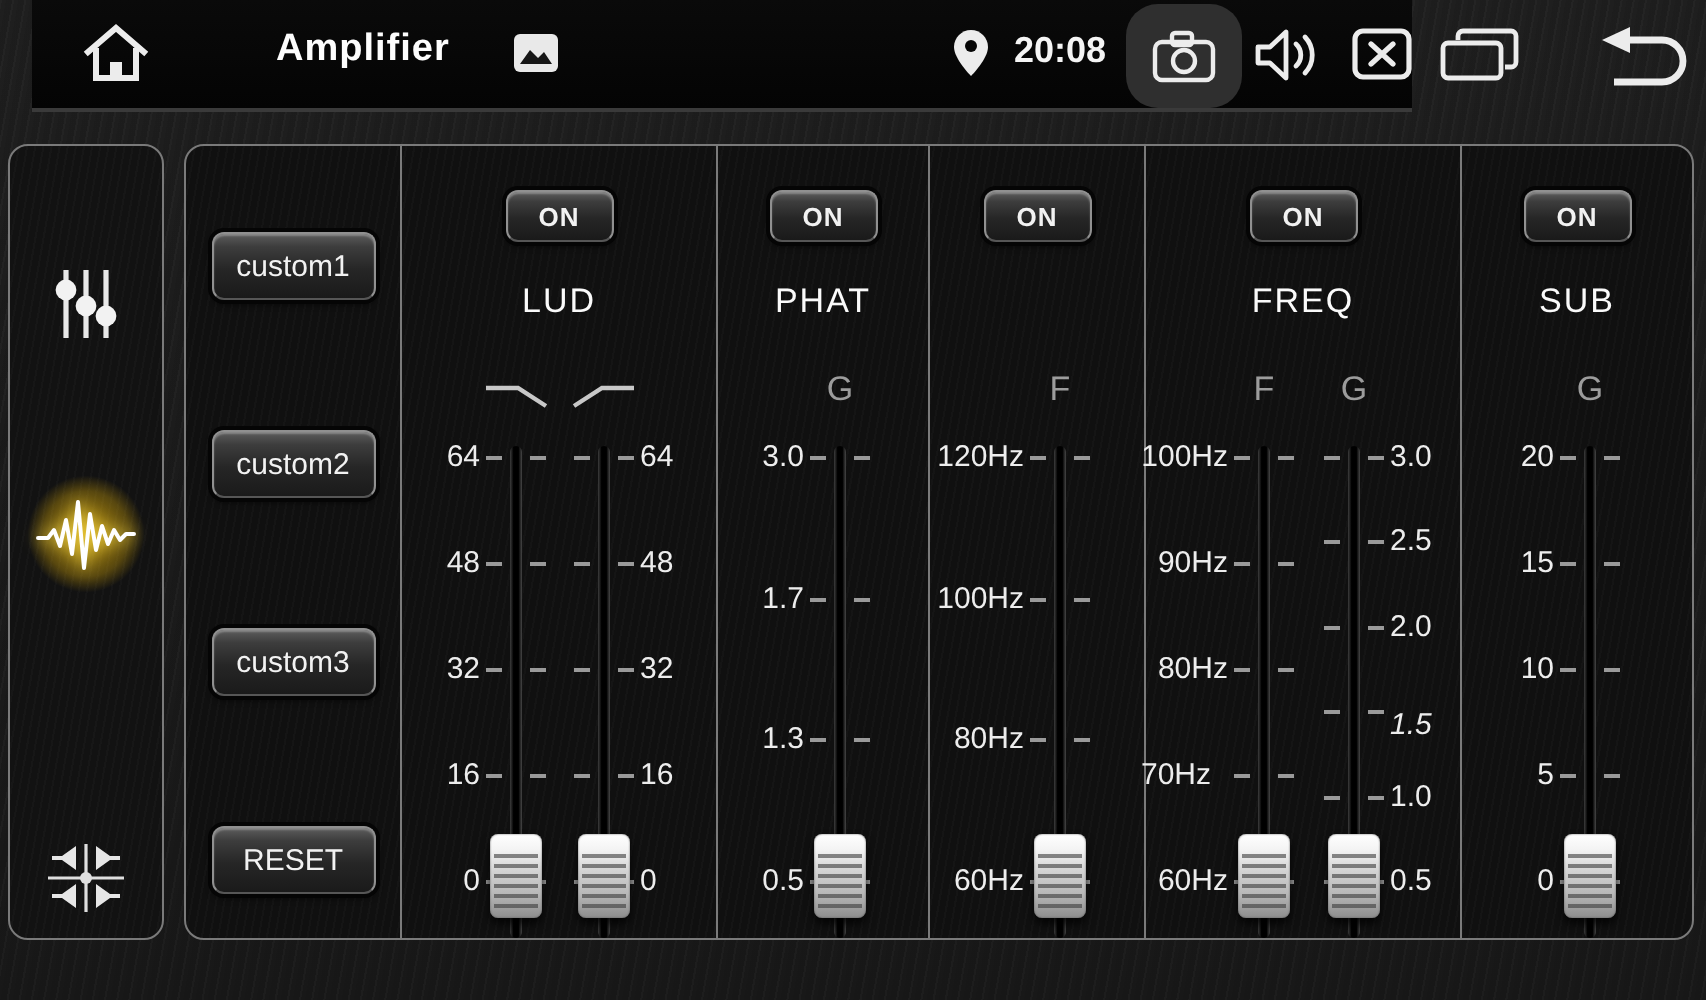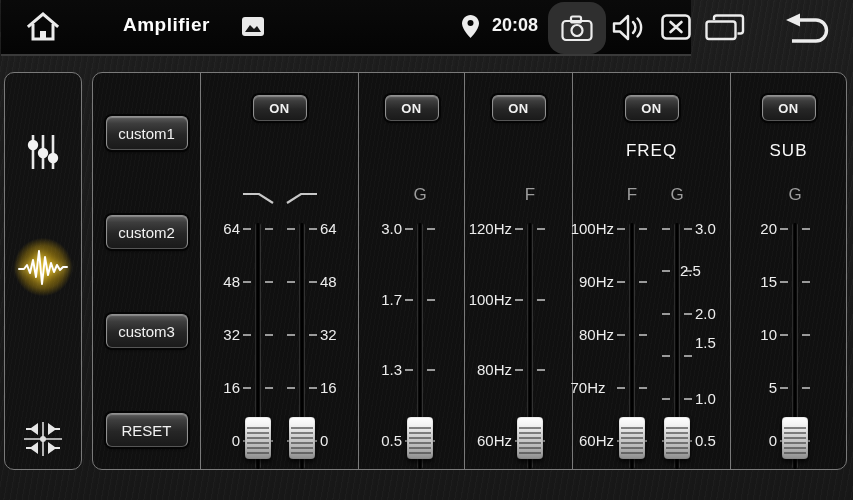--- a/index.html
+++ b/index.html
@@ -10,21 +10,21 @@
       repeating-linear-gradient(100deg, rgba(255,255,255,.022) 0 1px, transparent 1px 3px, rgba(0,0,0,.06) 3px 6px),
       linear-gradient(#1f1f1f,#181818);
     color:#f2f2f2;
     -webkit-font-smoothing:antialiased;
     position:relative;
   }
   .stage{position:absolute;inset:0;}
 
   
   .statusbar{
-    position:absolute;left:1px;top:0;width:690px;height:54px;
+    position:absolute;left:16px;top:0;width:690px;height:54px;
     background:linear-gradient(#0a0a0a,#040404);
     border-bottom:2px solid #3a3a3a;
   }
   .sb-abs{position:absolute;}
   .bar-title{left:122px;top:14px;font-size:19px;font-weight:bold;color:#fdfdfd;letter-spacing:.5px;}
   .time{left:491px;top:15px;font-size:18px;font-weight:bold;color:#f5f5f5;}
   .campill{
     left:547px;top:2px;width:58px;height:52px;border-radius:16px;
     background:#2f2f2f;display:flex;align-items:center;justify-content:center;
   }
@@ -224,20 +224,21 @@
   <div class="main-panel">
     <div class="col-presets">
       <button class="btn3d preset-btn" style="top:43px;">custom1</button>
       <button class="btn3d preset-btn" style="top:142px;">custom2</button>
       <button class="btn3d preset-btn" style="top:241px;">custom3</button>
       <button class="btn3d preset-btn" style="top:340px;">RESET</button>
     </div>
     <div style="display:flex;">
         <div class="channel" style="width: 158px;">
           <button class="btn3d on-btn">ON</button>
+          <div class="ch-title">LUD</div>
           <div class="curveicon" style="left: 40px; top: 117px;">
             <svg width="34" height="16" viewBox="0 0 34 16">
               <polyline points="2,4 18,4 32,13" fill="none" stroke="#c8c8c8" stroke-width="2.2"></polyline>
             </svg>
           </div>
           <div class="track" style="left: 54px; top: 150px; height: 246px;"></div>
           <div class="dash" style="left: 42px; top: 155px;"></div>
           <div class="dash" style="left: 64px; top: 155px;"></div>
           <div class="tlabel l" style="left: -13px; top: 148px;">64</div>
           <div class="dash" style="left: 42px; top: 208px;"></div>
@@ -271,20 +272,21 @@
           <div class="dash" style="left: 86px; top: 314px;"></div>
           <div class="dash" style="left: 108px; top: 314px;"></div>
           <div class="tlabel r" style="left: 119px; top: 307px;">16</div>
           <div class="dash" style="left: 86px; top: 367px;"></div>
           <div class="dash" style="left: 108px; top: 367px;"></div>
           <div class="tlabel r" style="left: 119px; top: 360px;">0</div>
           <div class="knob" style="left: 88px; top: 344px;"></div>
         </div>
         <div class="channel" style="width: 106px;">
           <button class="btn3d on-btn">ON</button>
+          <div class="ch-title">PHAT</div>
           <div class="subletter" style="left: 41px; top: 112px;">G</div>
           <div class="track" style="left: 58px; top: 150px; height: 246px;"></div>
           <div class="dash" style="left: 46px; top: 155px;"></div>
           <div class="dash" style="left: 68px; top: 155px;"></div>
           <div class="tlabel l" style="left: -9px; top: 148px;">3.0</div>
           <div class="dash" style="left: 46px; top: 226px;"></div>
           <div class="dash" style="left: 68px; top: 226px;"></div>
           <div class="tlabel l" style="left: -9px; top: 219px;">1.7</div>
           <div class="dash" style="left: 46px; top: 296px;"></div>
           <div class="dash" style="left: 68px; top: 296px;"></div>
@@ -333,27 +335,27 @@
           <div class="dash" style="left: 66px; top: 367px;"></div>
           <div class="tlabel l" style="left: -11px; top: 360px;">60Hz</div>
           <div class="knob" style="left: 46px; top: 344px;"></div>
           <div class="subletter" style="left: 84px; top: 112px;">G</div>
           <div class="track" style="left: 101px; top: 150px; height: 246px;"></div>
           <div class="dash" style="left: 89px; top: 155px;"></div>
           <div class="dash" style="left: 111px; top: 155px;"></div>
           <div class="tlabel r" style="left: 122px; top: 148px;">3.0</div>
           <div class="dash" style="left: 89px; top: 197px;"></div>
           <div class="dash" style="left: 111px; top: 197px;"></div>
-          <div class="tlabel r" style="left: 107px; top: 190px;">2.5</div>
+          <div class="tlabel r" style="left: 122px; top: 190px;">2.5</div>
           <div class="dash" style="left: 89px; top: 240px;"></div>
           <div class="dash" style="left: 111px; top: 240px;"></div>
           <div class="tlabel r" style="left: 122px; top: 233px;">2.0</div>
           <div class="dash" style="left: 89px; top: 282px;"></div>
           <div class="dash" style="left: 111px; top: 282px;"></div>
-          <div class="tlabel r" style="left: 122px; top: 262px;">1.5</div>
+          <div class="tlabel r" style="left: 122px; top: 282px; font-style: italic;">1.5</div>
           <div class="dash" style="left: 89px; top: 325px;"></div>
           <div class="dash" style="left: 111px; top: 325px;"></div>
           <div class="tlabel r" style="left: 122px; top: 318px;">1.0</div>
           <div class="dash" style="left: 89px; top: 367px;"></div>
           <div class="dash" style="left: 111px; top: 367px;"></div>
           <div class="tlabel r" style="left: 122px; top: 360px;">0.5</div>
           <div class="knob" style="left: 91px; top: 344px;"></div>
         </div>
         <div class="channel" style="width: 116px;">
           <button class="btn3d on-btn">ON</button>

